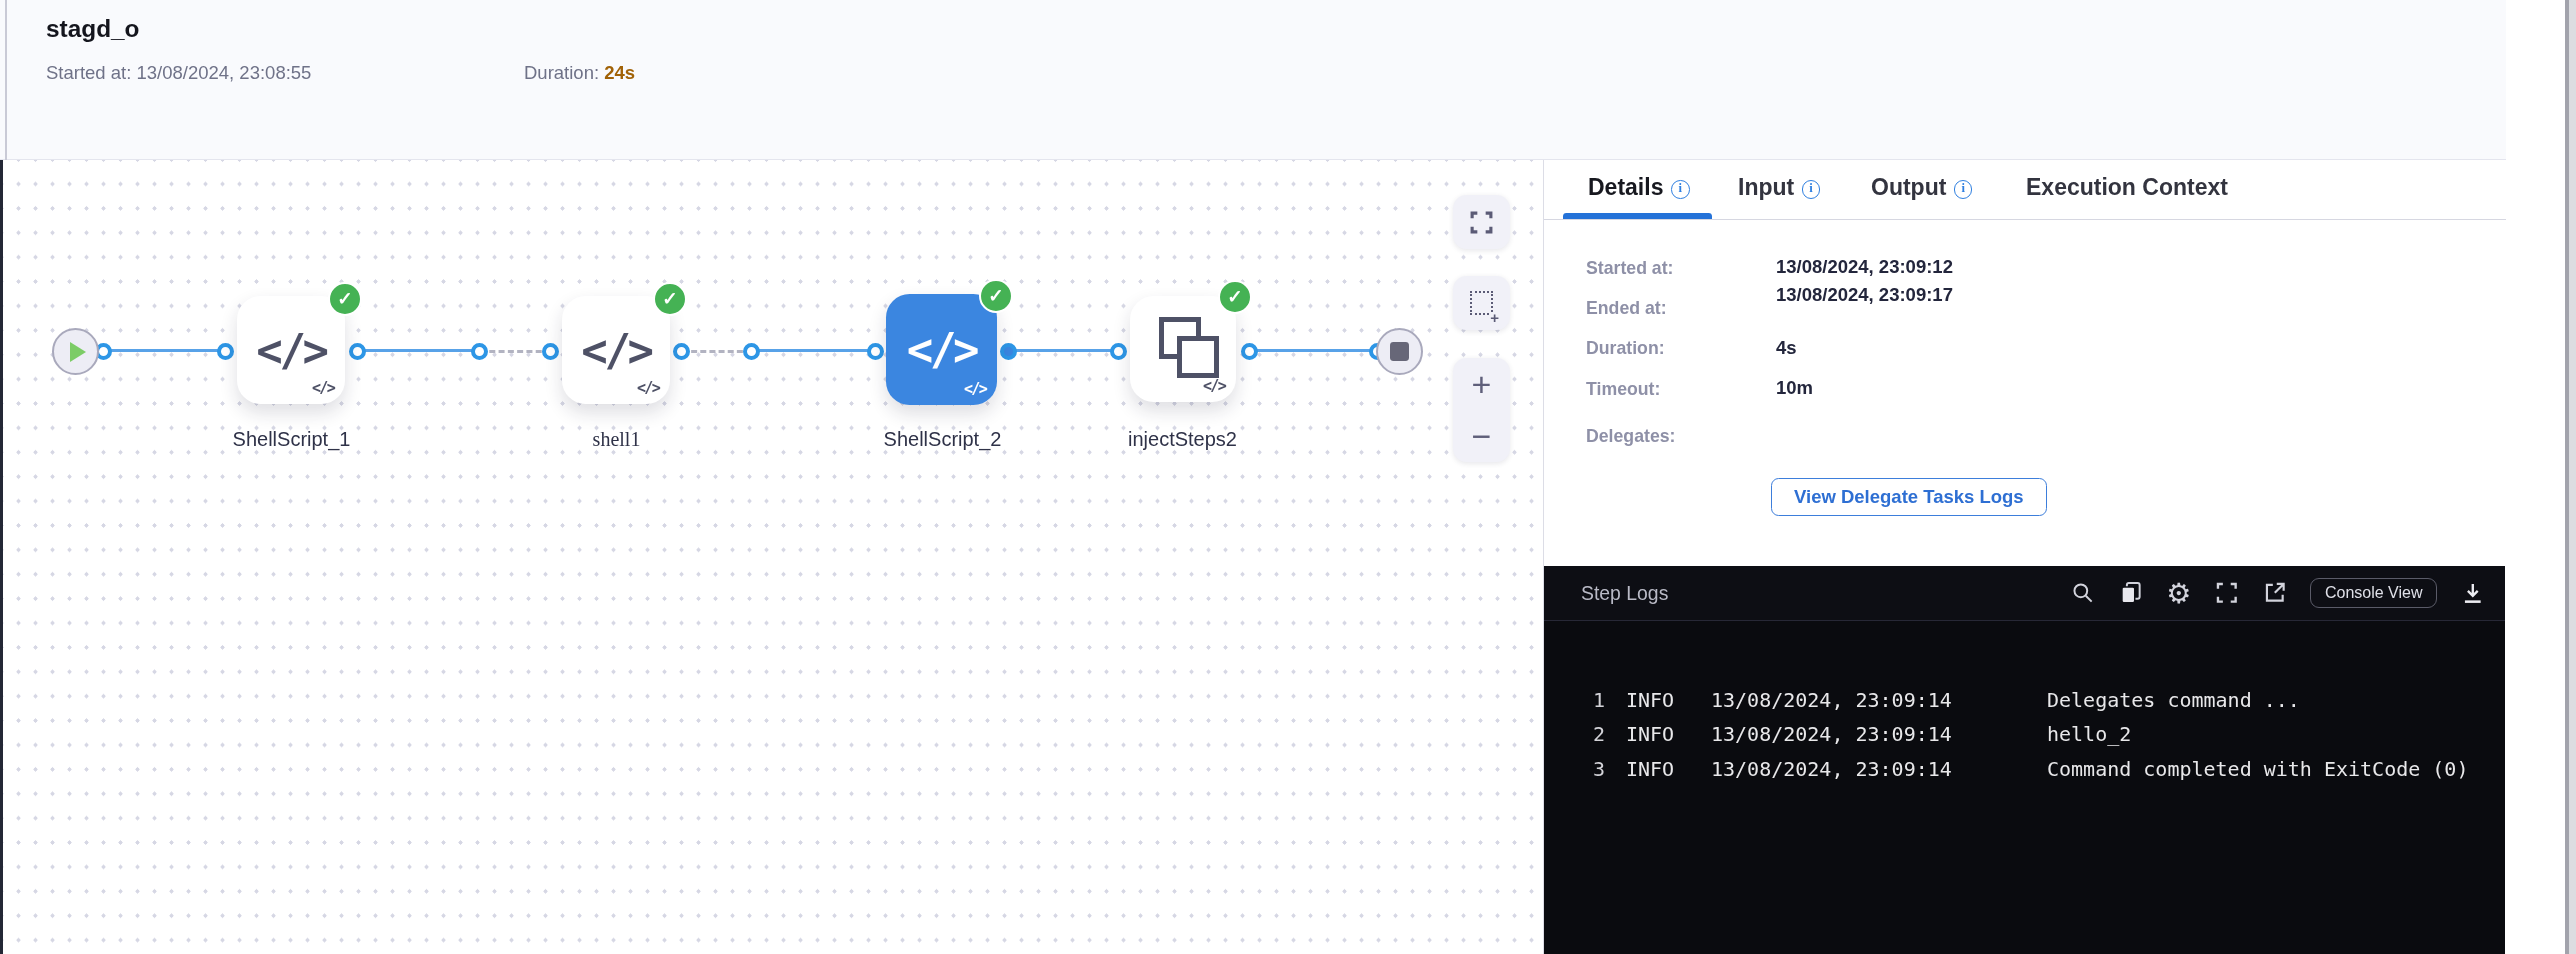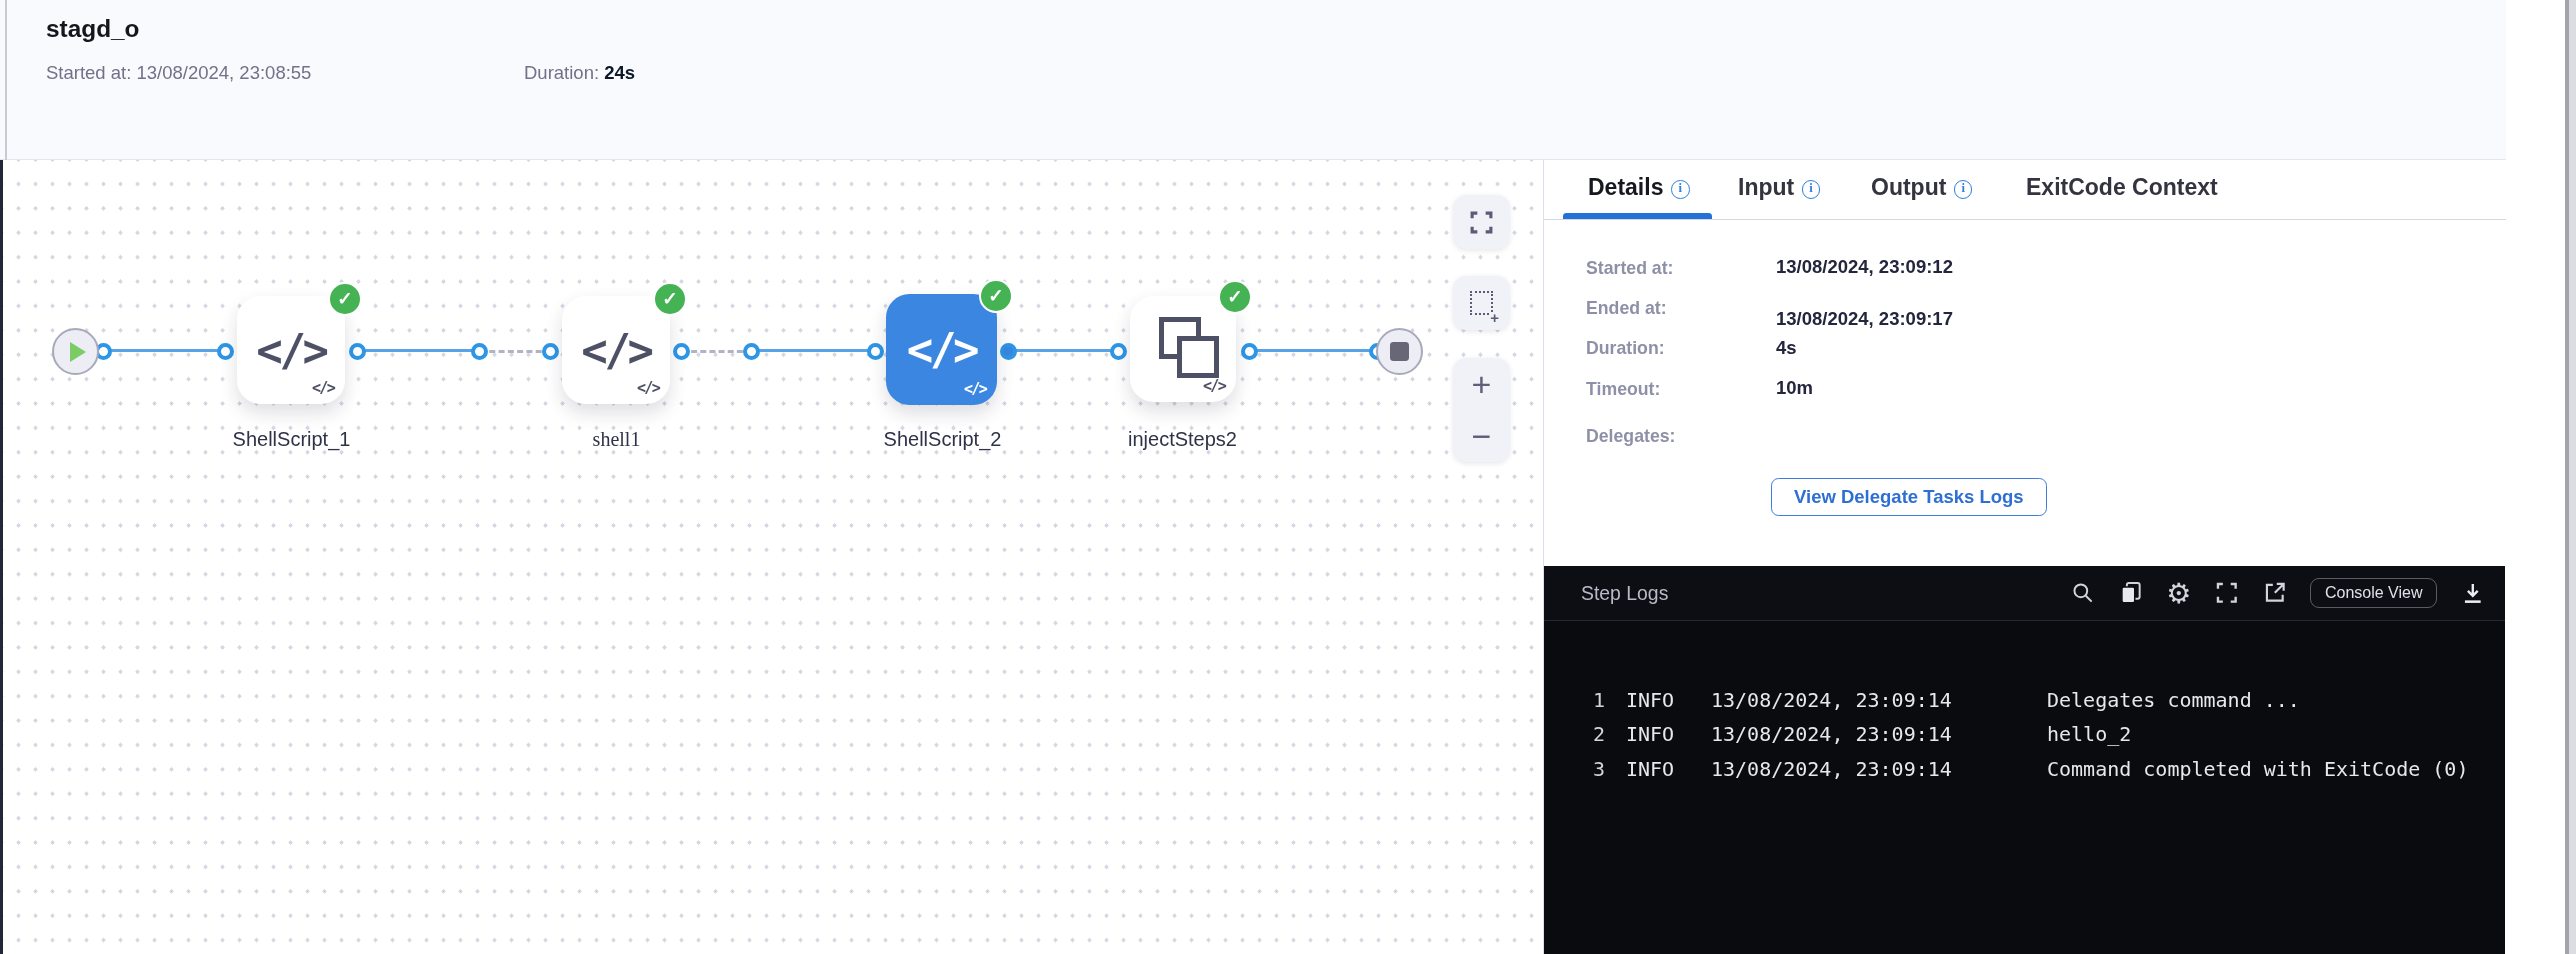--- a/index.html
+++ b/index.html
@@ -13,21 +13,21 @@
 
   
   .header {
     position: absolute; left: 0; top: 0; width: 2506px; height: 160px;
     background: #f9fafd; border-bottom: 1.7px solid #e4e5ee;
   }
   .header-left-edge { position: absolute; left: 5px; top: 0; width: 1.7px; height: 160px; background: #c9cad6; }
   .header-title { position: absolute; left: 46px; top: 15px; font-size: 24.4px; font-weight: bold; color: #14151d; }
   .header-meta-started { position: absolute; left: 46px; top: 62px; font-size: 18.5px; color: #6f7288; }
   .header-meta-duration { position: absolute; left: 524px; top: 62px; font-size: 18.5px; color: #6f7288; }
-  .header-meta-duration b { color: #0f172a; font-weight: bold; }
+  .header-meta-duration b { color: #a16207; font-weight: bold; }
 
   
   .gutter { position: absolute; left: 2506px; top: 0; width: 70px; height: 955px; background: #ffffff; }
   .gutter-line { position: absolute; left: 2565px; top: 0; width: 4.2px; height: 955px; background: #a2a3ac; }
   .gutter-line2 { position: absolute; left: 2569px; top: 0; width: 6.7px; height: 955px; background: #dcdde1; }
 
   
   .canvas {
     position: absolute; left: 0; top: 160px; width: 1543px; height: 795px;
     background-color: #ffffff;
@@ -238,29 +238,29 @@
     <div class="zoom-glyph">−</div>
   </div>
 </div>
 
 <div class="panel">
 
   <div class="tabs-row">
     <div class="tab active" style="left:44px;"><span>Details</span><span class="info-icon">i</span></div>
     <div class="tab" style="left:194px;"><span>Input</span><span class="info-icon">i</span></div>
     <div class="tab" style="left:327px;"><span>Output</span><span class="info-icon">i</span></div>
-    <div class="tab" style="left:482px;"><span>ExitCode Context</span></div>
+    <div class="tab" style="left:482px;"><span>Execution Context</span></div>
     <div class="tab-underline"></div>
   </div>
 
   <div class="detail-label" style="top:98px;">Started at:</div>
   <div class="detail-value" style="top:96px;">13/08/2024, 23:09:12</div>
 
   <div class="detail-label" style="top:138px;">Ended at:</div>
-  <div class="detail-value" style="top:148px;">13/08/2024, 23:09:17</div>
+  <div class="detail-value" style="top:124px;">13/08/2024, 23:09:17</div>
 
   <div class="detail-label" style="top:178px;">Duration:</div>
   <div class="detail-value" style="top:177px;">4s</div>
 
   <div class="detail-label" style="top:219px;">Timeout:</div>
   <div class="detail-value" style="top:217px;">10m</div>
 
   <div class="detail-label" style="top:266px;">Delegates:</div>
 
   <button class="delegate-btn">View Delegate Tasks Logs</button>

